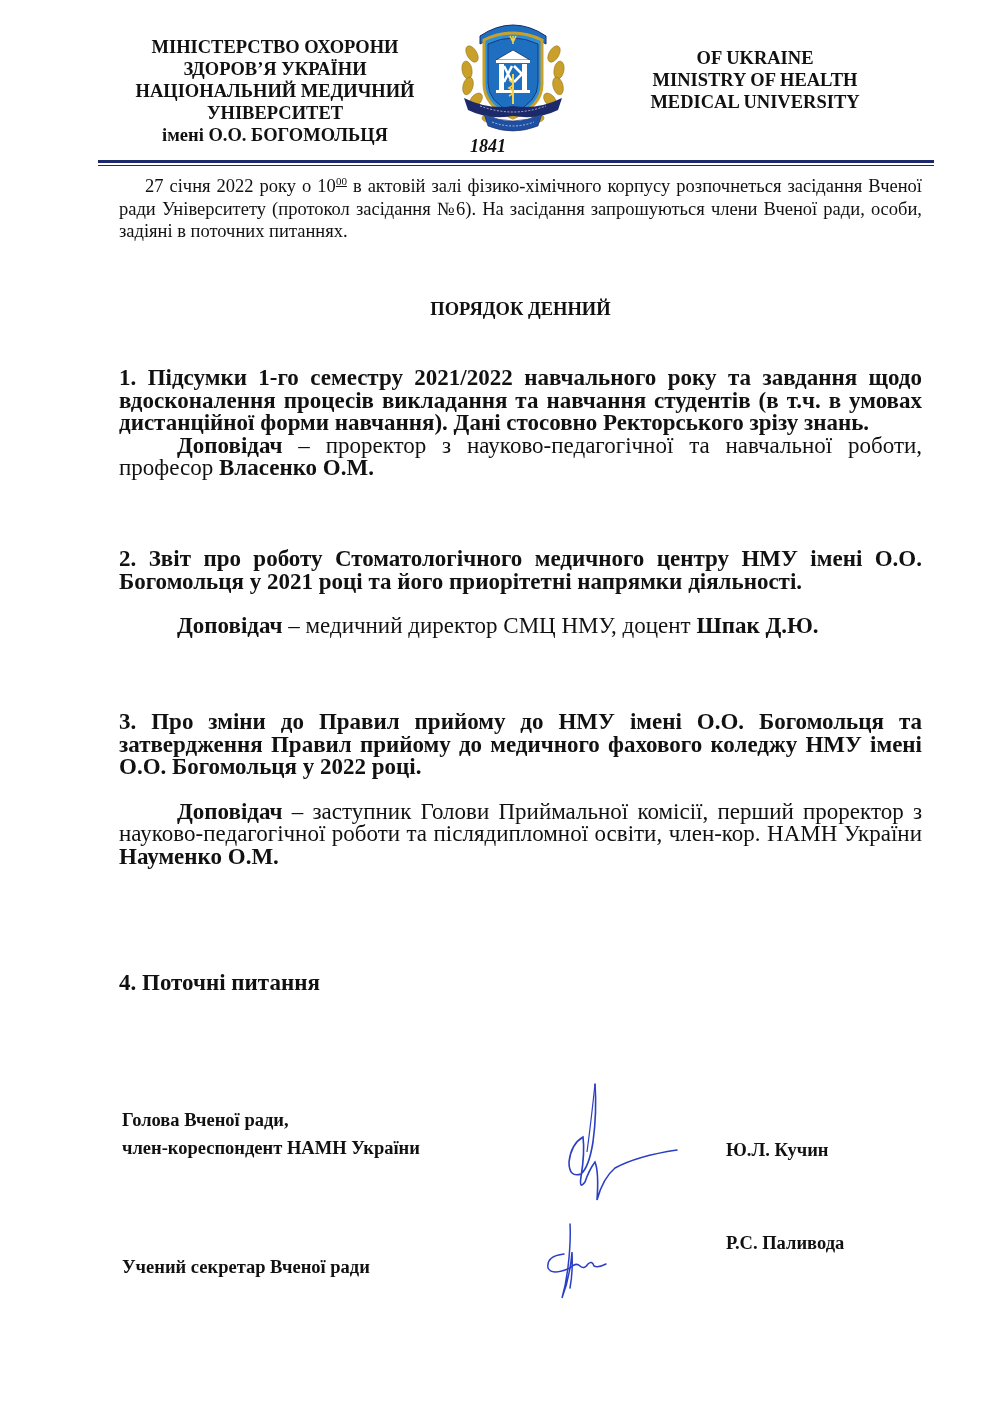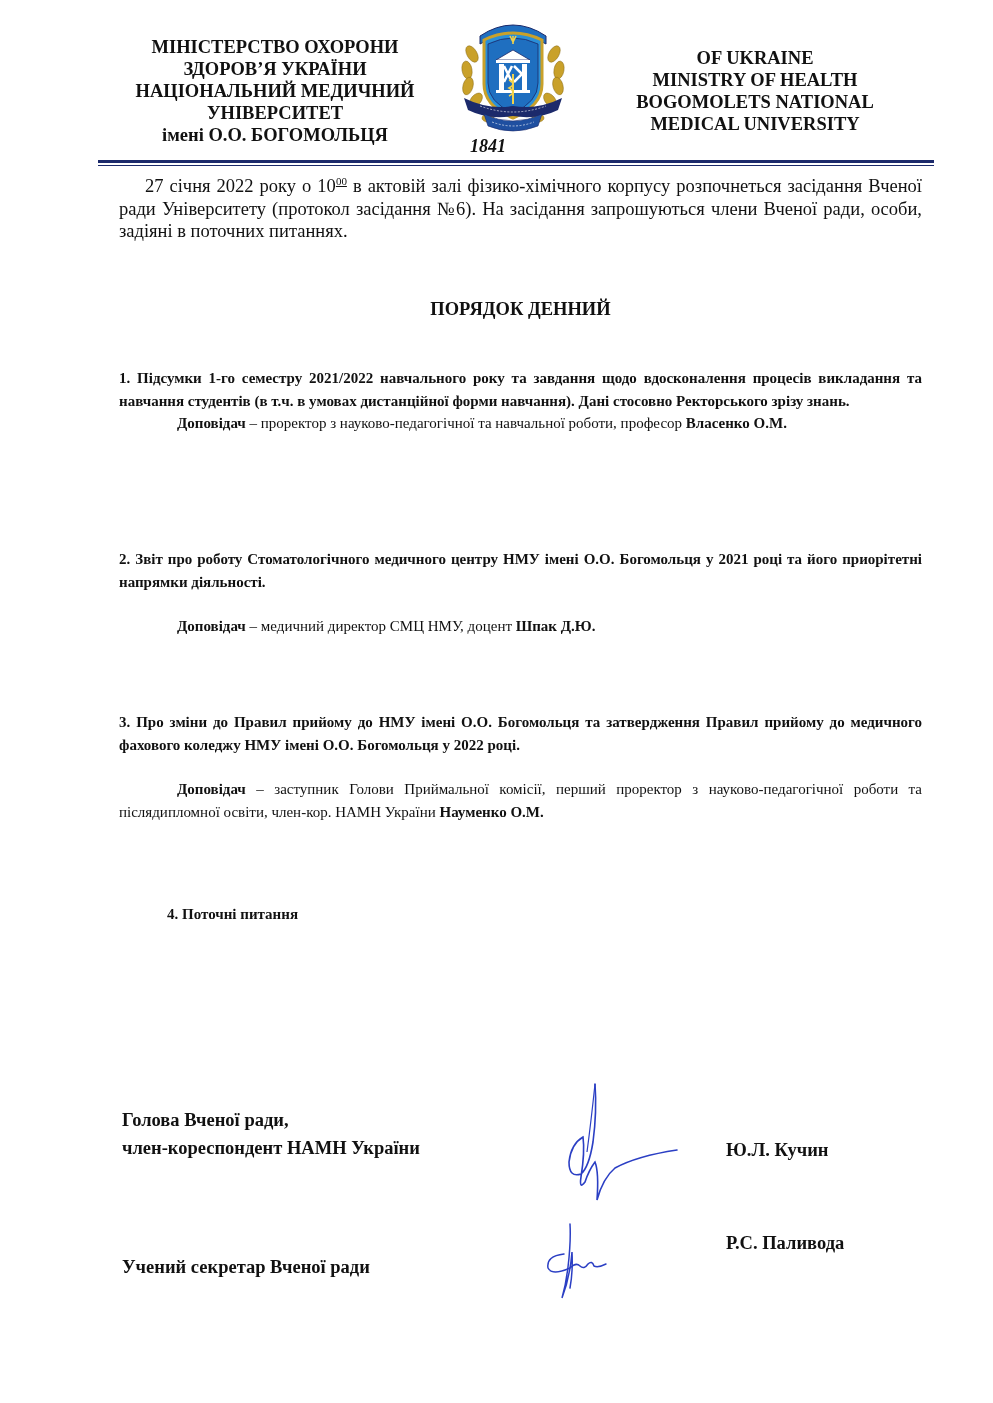--- a/index.html
+++ b/index.html
@@ -30,28 +30,28 @@
       text-align: justify; color: #111;
     }
     .intro { top: 170px; text-indent: 26px; }
     .intro sup { font-size: 11px; text-decoration: underline; vertical-align: 7px; margin-top: 40px; }
 
     .title {
       position: absolute; left: 119px; top: 298px; width: 803px; text-align: center;
       font-family: "Liberation Serif", serif; font-weight: bold; font-size: 18.5px; line-height: 22px;
     }
 
-    .item { position: absolute; left: 119px; width: 803px; font-family: "Liberation Serif", serif; font-size: 15px; line-height: 22.5px; }
+    .item { position: absolute; left: 119px; width: 803px; font-family: "Liberation Serif", serif; font-size: 23px; line-height: 22.5px; }
     .item-title { font-weight: bold; text-align: justify; }
     .speaker { text-align: justify; text-indent: 58px; }
     .speaker b { font-weight: bold; }
     .item1 { top: 367px; }
     .item2 { top: 548px; }
     .item3 { top: 711px; }
-    .item4 { top: 903px; margin-left: 48px; }
+    .item4 { top: 972px; }
     .gap-2 { height: 22px; }
     .gap-3 { height: 22px; }
 
     .sig-text {
       position: absolute; font-family: "Liberation Serif", serif; font-weight: bold;
       font-size: 18.5px; line-height: 28px; color: #111;
     }
     .sig1-role { left: 122px; top: 1106px; width: 400px; }
     .sig1-name { left: 726px; top: 1136px; }
     .sig2-role { left: 122px; top: 1229px; margin-top: 24px; }
@@ -110,21 +110,20 @@
     <path d="M6 84 Q30 96 55 92 Q80 96 104 84 L100 96 Q80 106 55 102 Q30 106 10 96 Z" fill="#1c2a6b"></path>
     <path d="M26 100 Q55 114 84 100 L80 112 Q55 122 30 112 Z" fill="#1f4fa0" stroke="#1c2a6b" stroke-width="0.6"></path>
     <path d="M22 92 Q55 104 88 92" stroke="#ffffff" stroke-width="0.6" fill="none" stroke-dasharray="2 1.5"></path>
     <path d="M34 108 Q55 116 76 108" stroke="#ffffff" stroke-width="0.6" fill="none" stroke-dasharray="2 1.5"></path>
   </svg>
   <div class="founded">1841</div>
 
   <div class="hdr-right">
     <div>OF UKRAINE</div>
     <div>MINISTRY OF HEALTH</div>
-    <div>BOGOMOLETS NATIONAL</div>
     <div>MEDICAL UNIVERSITY</div>
   </div>
 
   <div class="rule-thick"></div>
   <div class="rule-thin"></div>
 
   <div class="body-text intro"><span>27 січня 2022 року о 10</span><sup>00</sup><span> в актовій залі фізико-хімічного корпусу розпочнеться засідання Вченої ради Університету (протокол засідання №6). На засідання запрошуються члени Вченої ради, особи, задіяні в поточних питаннях.</span></div>
 
   <div class="title">ПОРЯДОК ДЕННИЙ</div>
 

